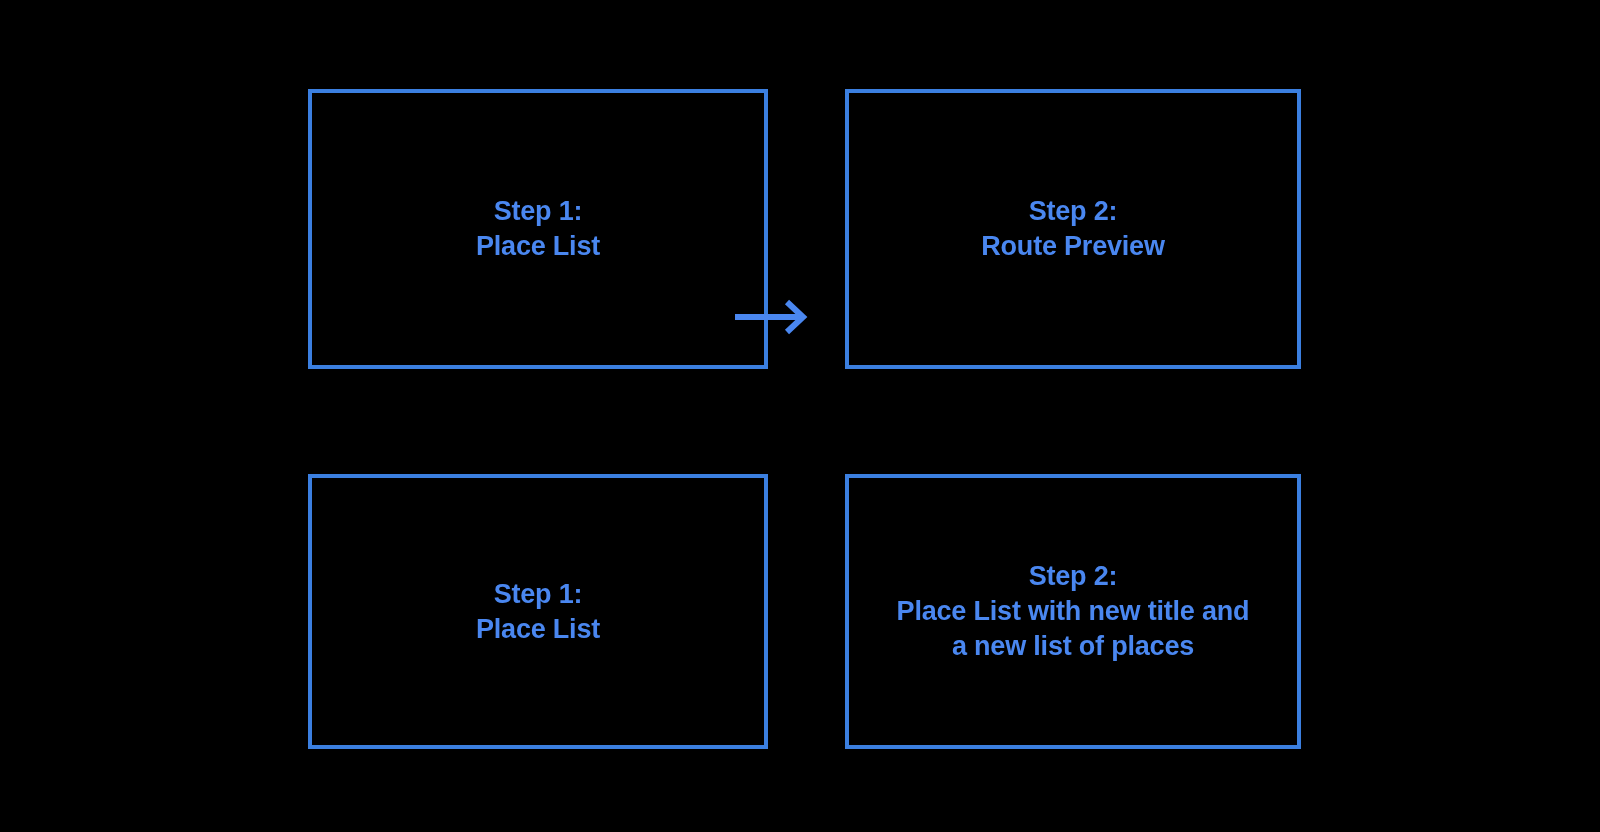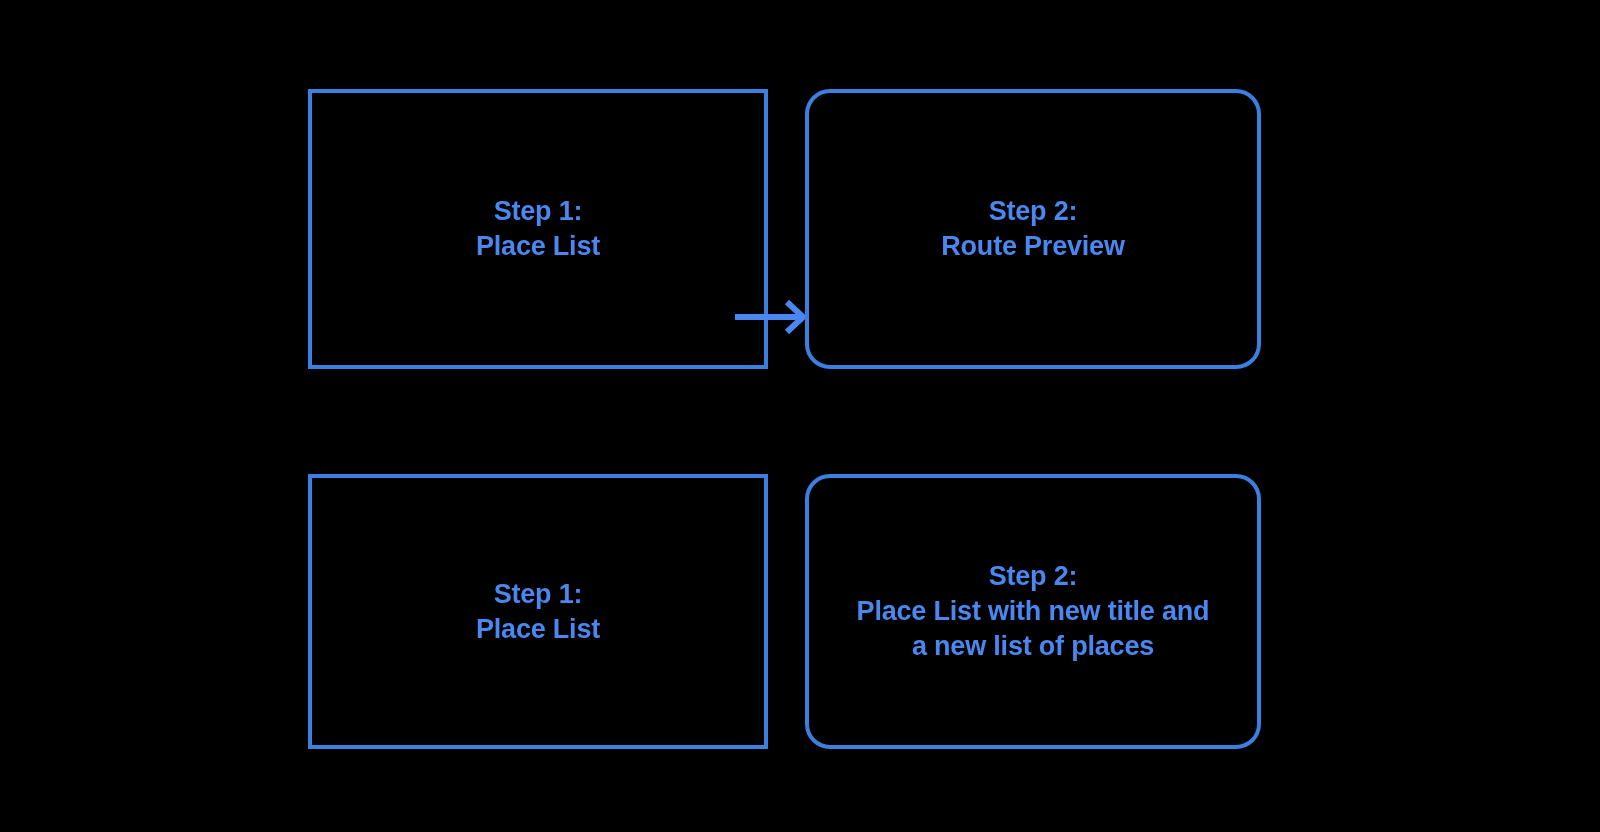--- a/index.html
+++ b/index.html
@@ -36,21 +36,21 @@
     box-sizing: border-box;
     border: 4px solid #3b7fe0;
     background: #000000;
     display: flex;
     align-items: center;
     justify-content: center;
     text-align: center;
   }
 
   .step-box.left  { left: 308px; width: 460px; }
-  .step-box.right { left: 805px; width: 456px; border-radius: 25px; }
+  .step-box.right { left: 845px; width: 456px; }
 
   #flow-row-1 .step-box { top: 0; height: 280px; }
   #flow-row-2 .step-box { top: 0; height: 275px; }
 
   .box-label {
     color: #4a87f0;
     font-family: "Liberation Sans", sans-serif;
     font-weight: bold;
     font-size: 27px;
     line-height: 35px;

